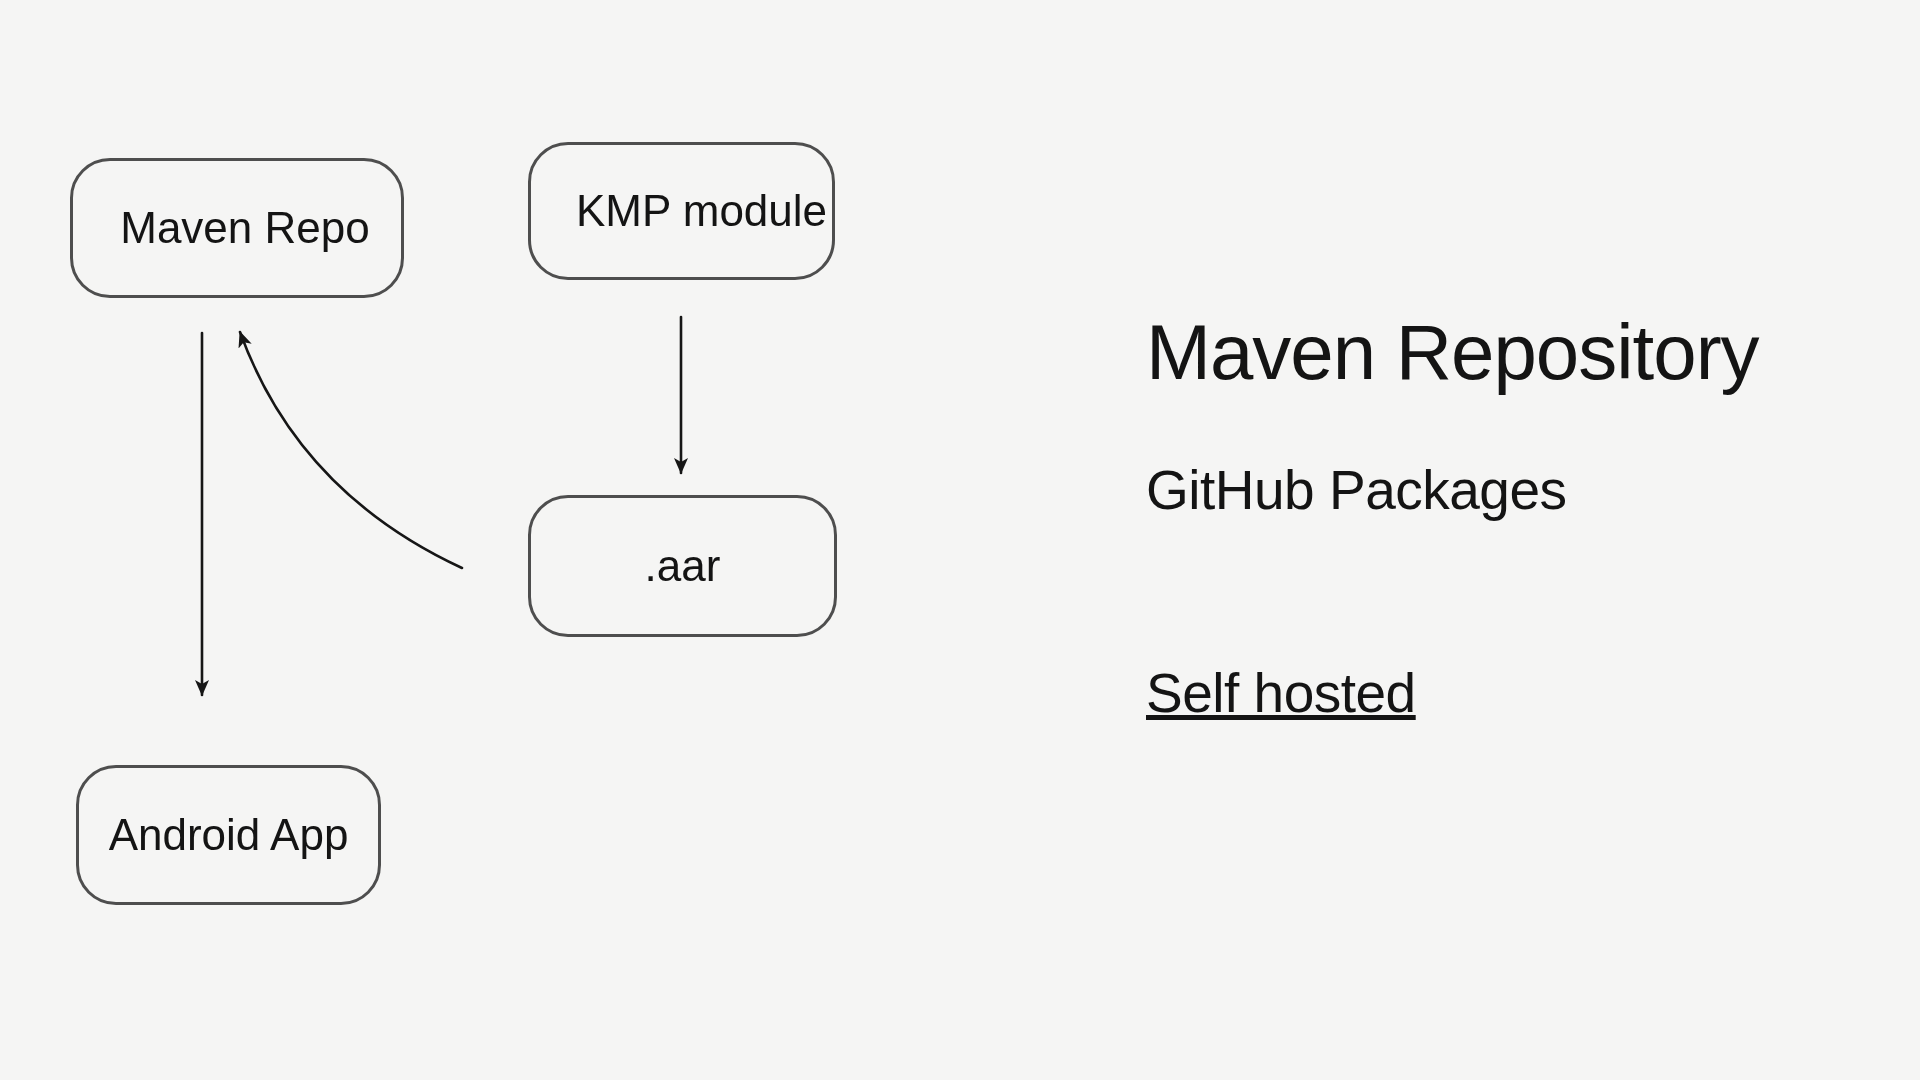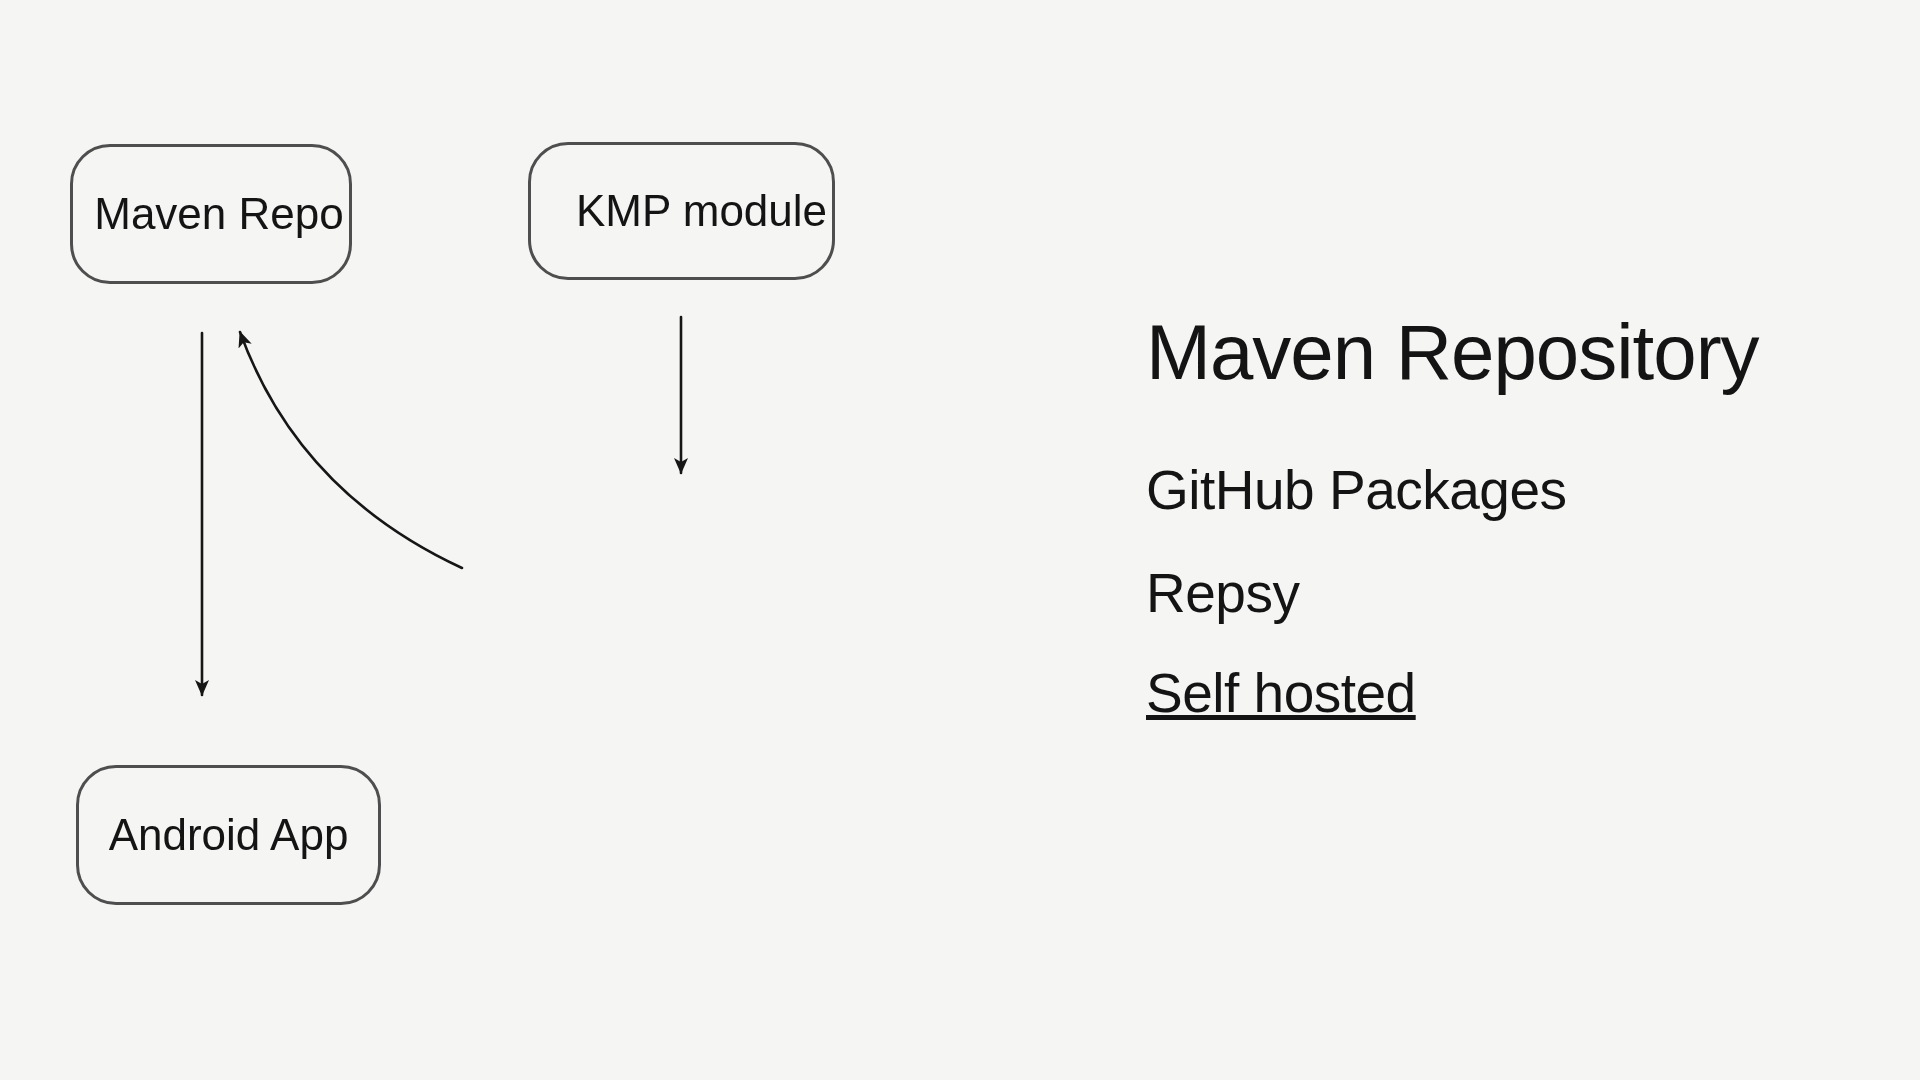--- a/index.html
+++ b/index.html
@@ -40,21 +40,21 @@
     align-items: center;
     justify-content: center;
     background: var(--box-fill, #f5f5f4);
     border: 3px solid var(--box-border, #4e4e4e);
     border-radius: 40px;
     color: var(--box-text, #141414);
     font-size: 44px;
     line-height: 1;
     white-space: nowrap;
   }
-  .node-maven-repo  { left: 70px;  top: 144px; width: 282px; height: 140px; padding-left: 16px; }
+  .node-maven-repo  { left: 70px;  top: 158px; width: 334px; height: 140px; padding-left: 16px; }
   .node-kmp-module  { left: 528px; top: 142px; width: 307px; height: 138px; padding-left: 40px; }
   .node-aar         { left: 528px; top: 495px; width: 309px; height: 142px; }
   .node-android-app { left: 76px;  top: 765px; width: 305px; height: 140px; }
 
   .panel-title {
     position: absolute;
     left: 1146px; top: 313px;
     font-size: 78px;
     font-weight: 400;
     letter-spacing: -1px;
@@ -93,24 +93,26 @@
   </svg>
 
   <div class="node node-maven-repo">
     <span>Maven Repo</span>
   </div>
 
   <div class="node node-kmp-module">
     <span>KMP module</span>
   </div>
 
+  <div class="node node-aar">
+    <span>.aar</span>
+  </div>
 
   <div class="node node-android-app">
     <span>Android App</span>
   </div>
 
   <h1 class="panel-title">Maven Repository</h1>
 
   <div class="bullet bullet-0">GitHub Packages</div>
-  <div class="bullet bullet-1">Repsy</div>
   <div class="bullet bullet-2">Self hosted</div>
 
 </div>
 
 </body></html>

